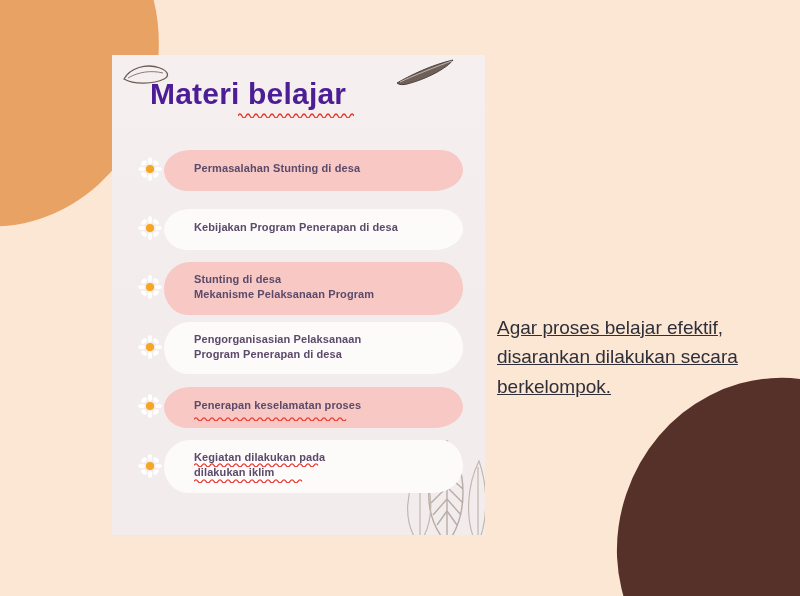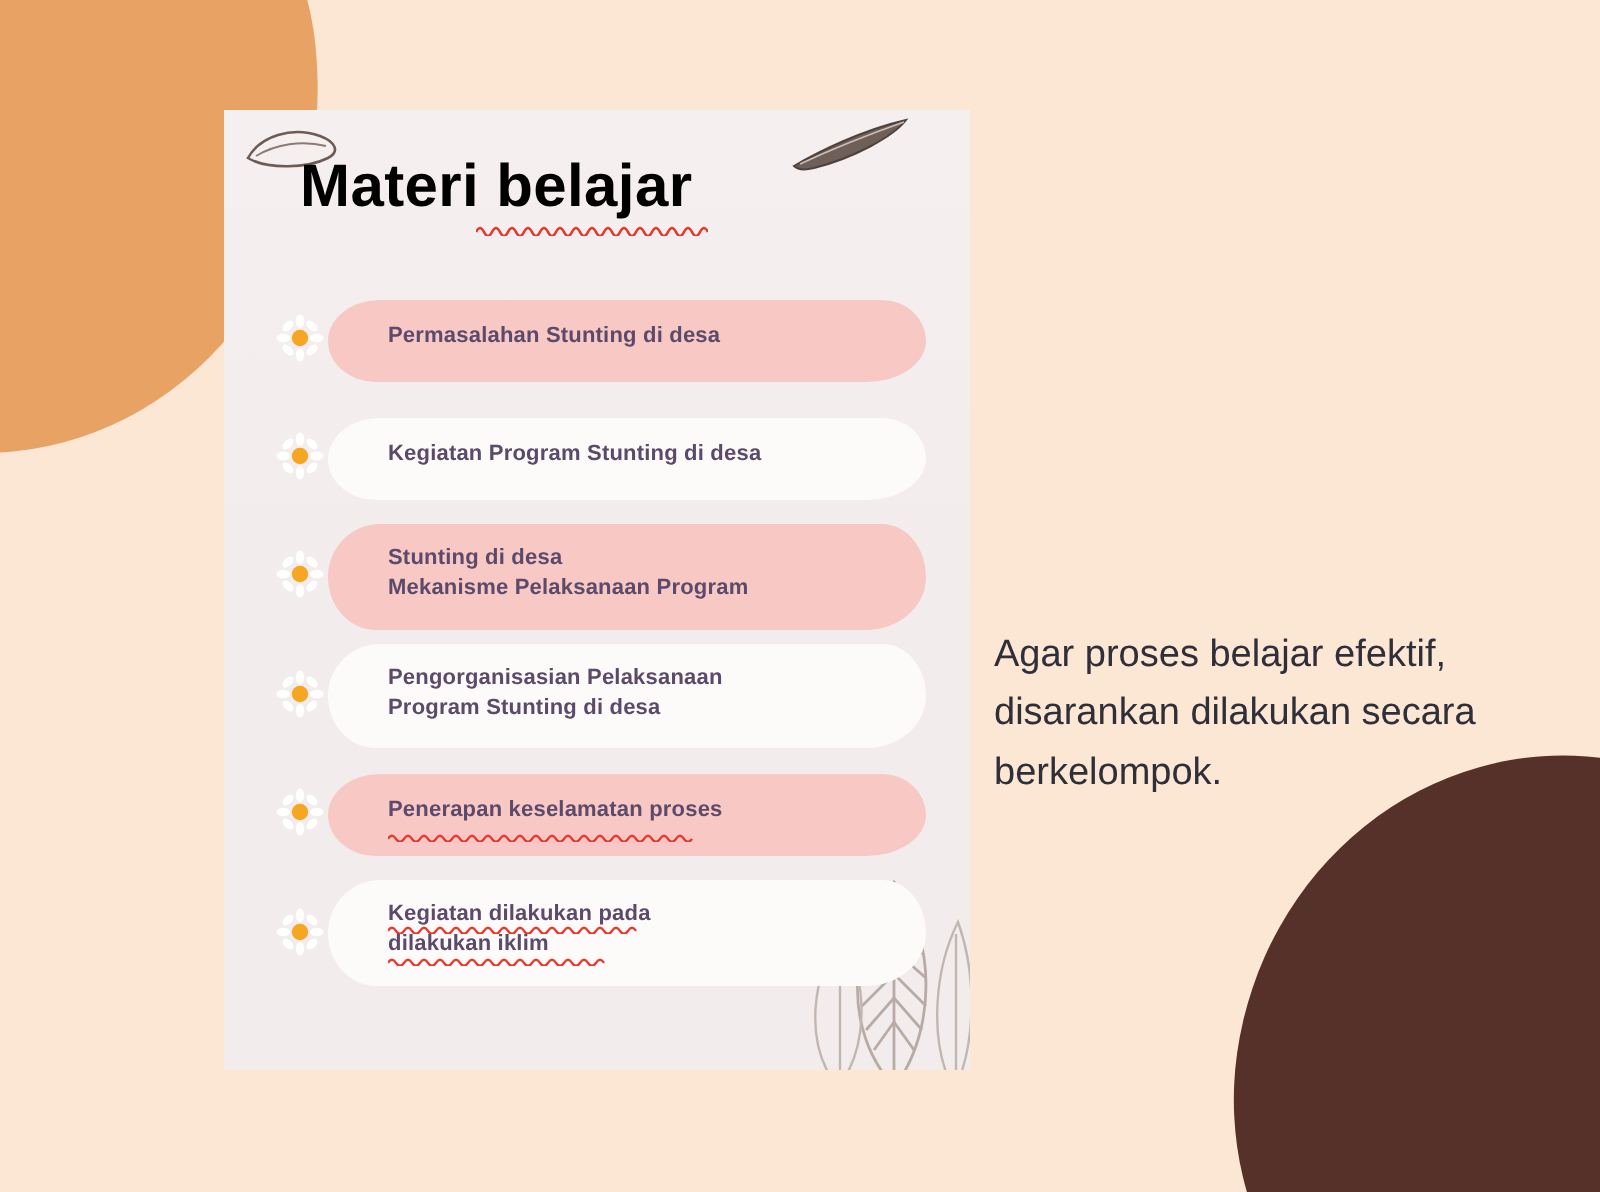--- a/index.html
+++ b/index.html
@@ -69,21 +69,21 @@
 
   
   .title-wrap {
     position: absolute;
     left: 38px;
     top: 24px;
   }
   .title {
     font-size: 30px;
     font-weight: bold;
-    color: #000000;
+    color: #4c1d95;
     letter-spacing: .2px;
     line-height: 1;
     white-space: nowrap;
   }
   .title-squiggle {
     position: absolute;
     left: 88px;
     top: 33px;
     width: 116px;
     height: 6px;
@@ -153,20 +153,21 @@
 
   
   .side-note {
     position: absolute;
     left: 497px;
     top: 313px;
     width: 250px;
     font-size: 19px;
     line-height: 1.55;
     color: #2f2f3a;
+    text-decoration: underline;
   }
 </style>
 </head>
 <body>
 
 <div class="stage">
 
   <div class="blob-orange"></div>
   <div class="blob-brown"></div>
 
@@ -241,21 +242,21 @@
             <ellipse cx="6" cy="6" rx="3.3" ry="2" transform="rotate(-45 6 6)"></ellipse>
             <ellipse cx="18" cy="6" rx="3.3" ry="2" transform="rotate(45 18 6)"></ellipse>
             <ellipse cx="6" cy="18" rx="3.3" ry="2" transform="rotate(45 6 18)"></ellipse>
             <ellipse cx="18" cy="18" rx="3.3" ry="2" transform="rotate(-45 18 18)"></ellipse>
           </g>
           <circle cx="12" cy="12" r="4.1" fill="#f5a623"></circle>
         </svg>
         <div class="hl white">
           <div class="hl-bg"></div>
           <div class="hl-text">
-            <span class="ln">Kegiatan Program Stunting di desa</span>
+            <span class="ln">Kebijakan Program Penerapan di desa</span>
           </div>
         </div>
       </div>
 
       <div class="item">
         <svg class="bullet" viewBox="0 0 24 24">
           <g fill="#ffffff">
             <ellipse cx="12" cy="3.6" rx="2.1" ry="3.4"></ellipse>
             <ellipse cx="12" cy="20.4" rx="2.1" ry="3.4"></ellipse>
             <ellipse cx="3.6" cy="12" rx="3.4" ry="2.1"></ellipse>
@@ -287,21 +288,21 @@
             <ellipse cx="18" cy="6" rx="3.3" ry="2" transform="rotate(45 18 6)"></ellipse>
             <ellipse cx="6" cy="18" rx="3.3" ry="2" transform="rotate(45 6 18)"></ellipse>
             <ellipse cx="18" cy="18" rx="3.3" ry="2" transform="rotate(-45 18 18)"></ellipse>
           </g>
           <circle cx="12" cy="12" r="4.1" fill="#f5a623"></circle>
         </svg>
         <div class="hl white">
           <div class="hl-bg"></div>
           <div class="hl-text">
             <span class="ln">Pengorganisasian Pelaksanaan</span>
-            <span class="ln">Program Stunting di desa</span>
+            <span class="ln">Program Penerapan di desa</span>
           </div>
         </div>
       </div>
 
       <div class="item">
         <svg class="bullet" viewBox="0 0 24 24">
           <g fill="#ffffff">
             <ellipse cx="12" cy="3.6" rx="2.1" ry="3.4"></ellipse>
             <ellipse cx="12" cy="20.4" rx="2.1" ry="3.4"></ellipse>
             <ellipse cx="3.6" cy="12" rx="3.4" ry="2.1"></ellipse>

